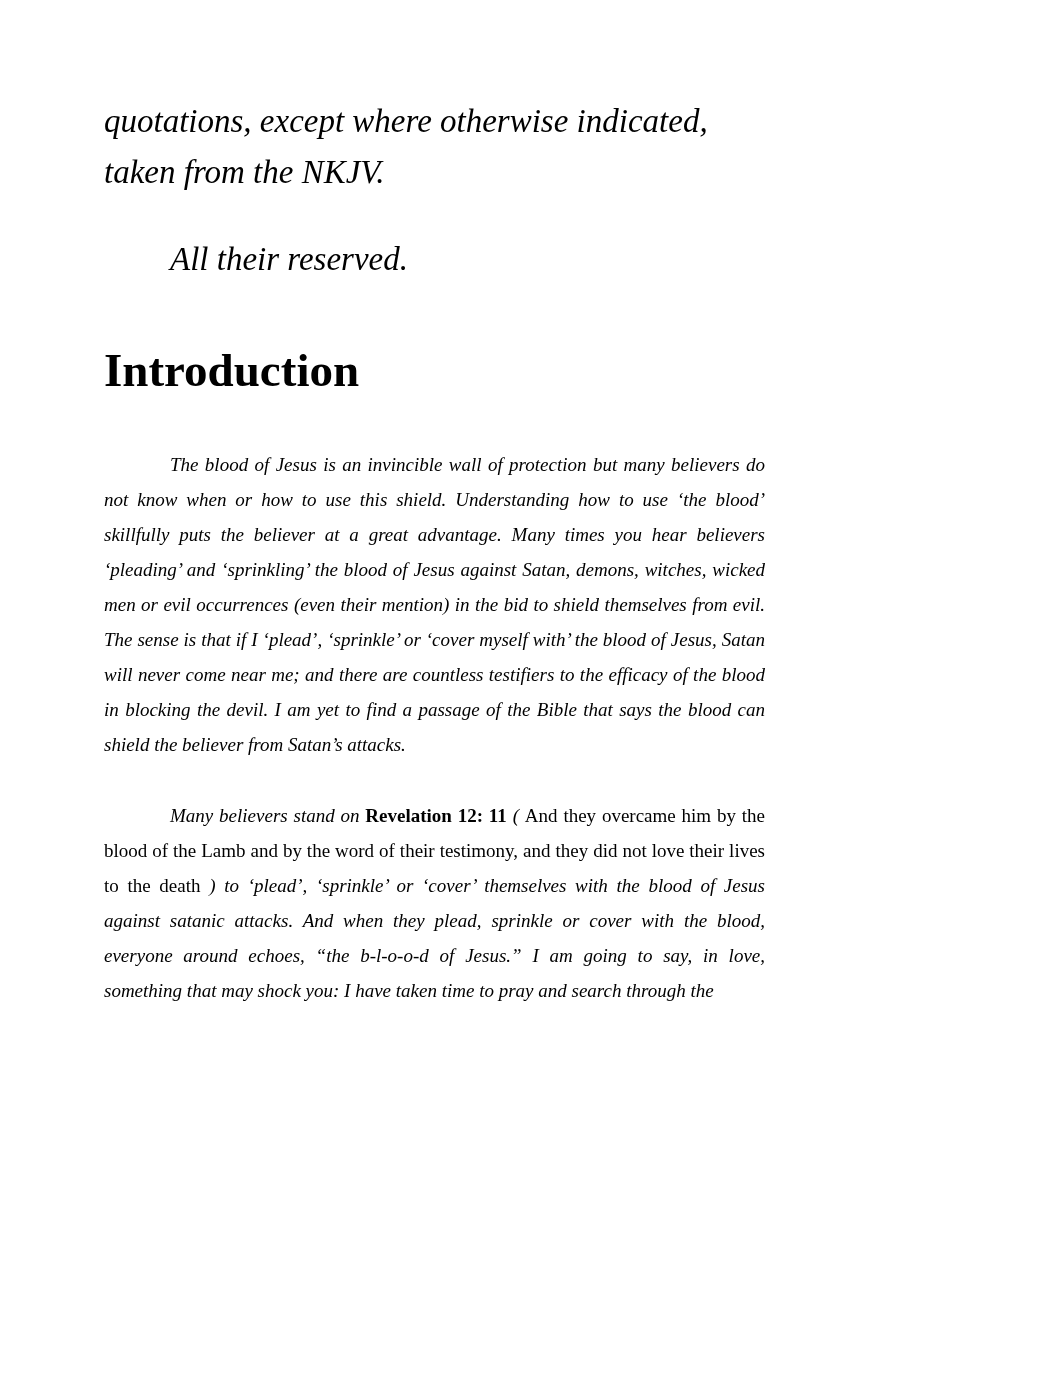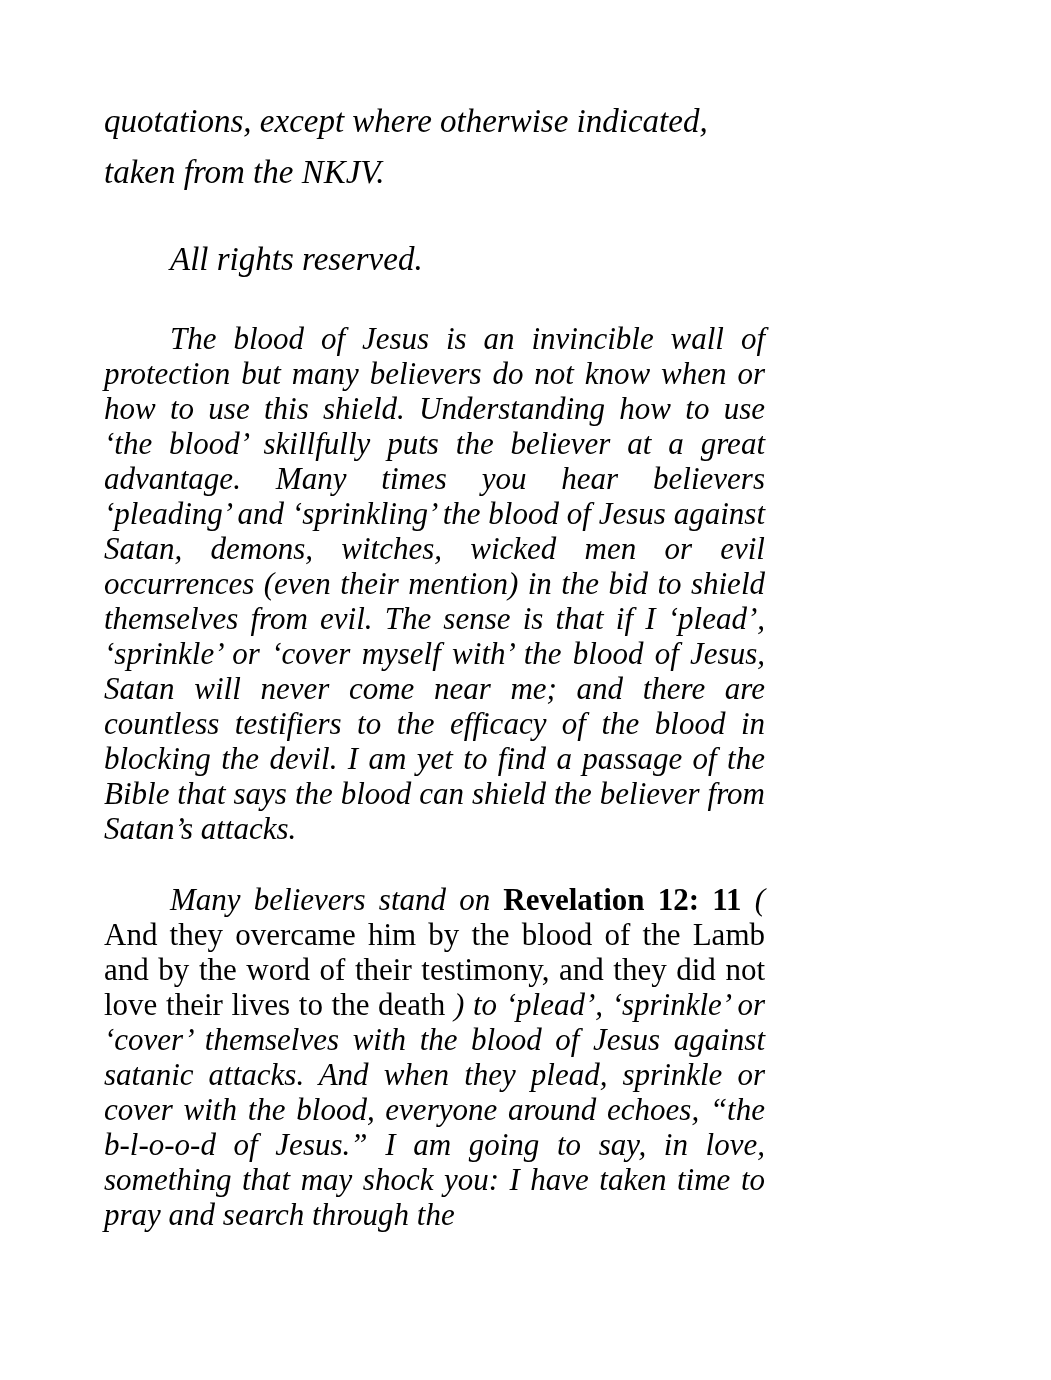--- a/index.html
+++ b/index.html
@@ -35,36 +35,37 @@
   
   .heading {
     font-size: 47px;
     font-weight: bold;
     font-style: normal;
     margin: 60px 0 50px 0;
     line-height: 1.1;
   }
   
   .body-text p {
-    font-size: 31px;
+    font-size: 19px;
     line-height: 35px;
     text-align: justify;
     text-indent: 66px;
     margin: 4px 0 36px 0;
   }
   .seg-italic { font-style: italic; font-weight: normal; }
   .seg-bold-italic { font-weight: bold; }
   .seg-regular { font-style: normal; font-weight: normal; }
 </style>
 </head>
 <body>
 
 <div class="page">
   <div class="front-matter">
       <p class="">quotations, except where otherwise indicated,
 taken from the NKJV.</p>
-      <p class="indent">All rights reserved.</p>
+      <p class="indent">All their reserved.</p>
     </div>
+  <h1 class="heading">Introduction</h1>
   <div class="body-text">
       <p><span class="seg-italic">The blood of Jesus is an invincible wall of protection but many believers do not know when or how to use this shield. Understanding how to use ‘the blood’ skillfully puts the believer at a great advantage. Many times you hear believers ‘pleading’ and ‘sprinkling’ the blood of Jesus against Satan, demons, witches, wicked men or evil occurrences (even their mention) in the bid to shield themselves from evil. The sense is that if I ‘plead’, ‘sprinkle’ or ‘cover myself with’ the blood of Jesus, Satan will never come near me; and there are countless testifiers to the efficacy of the blood in blocking the devil. I am yet to find a passage of the Bible that says the blood can shield the believer from Satan’s attacks.</span></p>
       <p><span class="seg-italic">Many believers stand on </span><span class="seg-bold-italic">Revelation 12: 11</span><span class="seg-italic"> ( </span><span class="seg-regular">And they overcame him by the blood of the Lamb and by the word of their testimony, and they did not love their lives to the death </span><span class="seg-italic">) to ‘plead’, ‘sprinkle’ or ‘cover’ themselves with the blood of Jesus against satanic attacks. And when they plead, sprinkle or cover with the blood, everyone around echoes, “the b-l-o-o-d of Jesus.” I am going to say, in love, something that may shock you: I have taken time to pray and search through the</span></p>
     </div>
 </div>
 
 </body></html>

